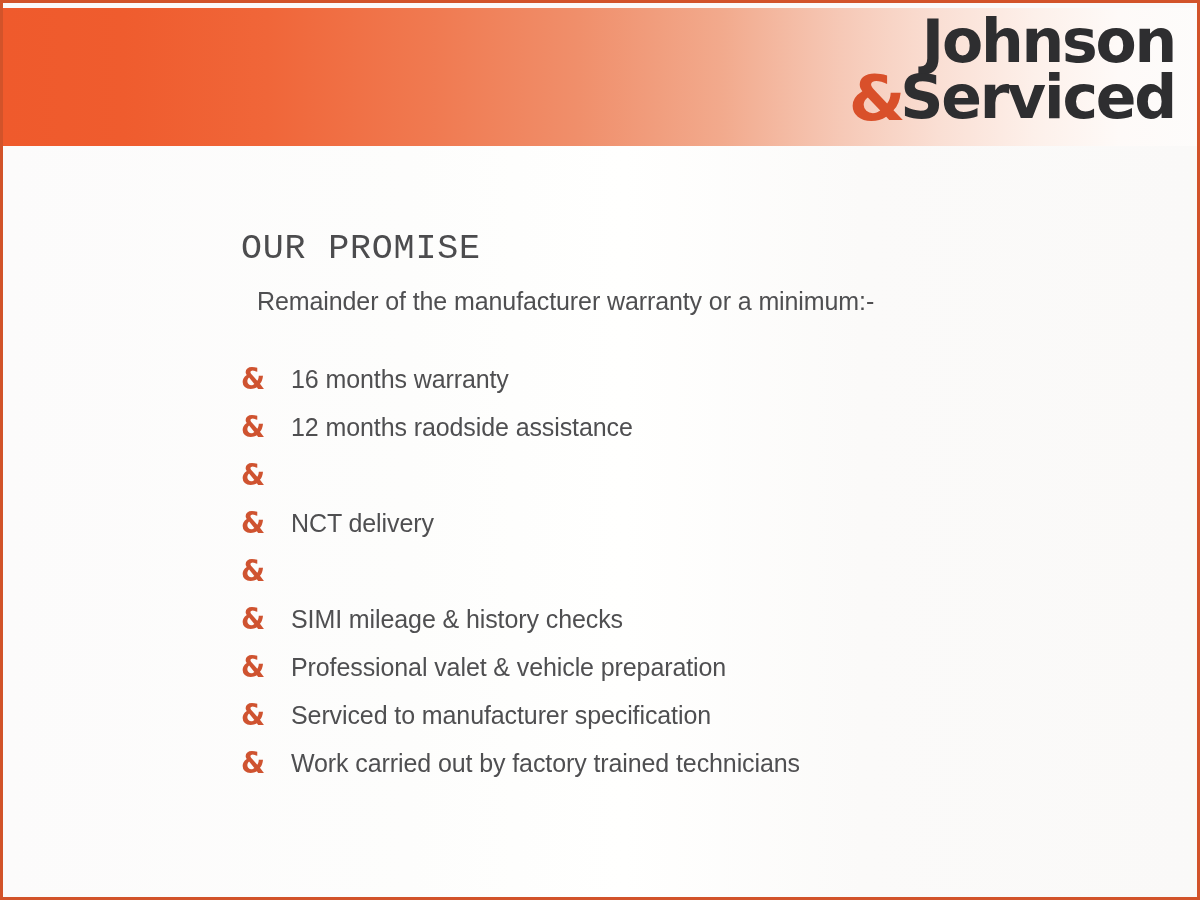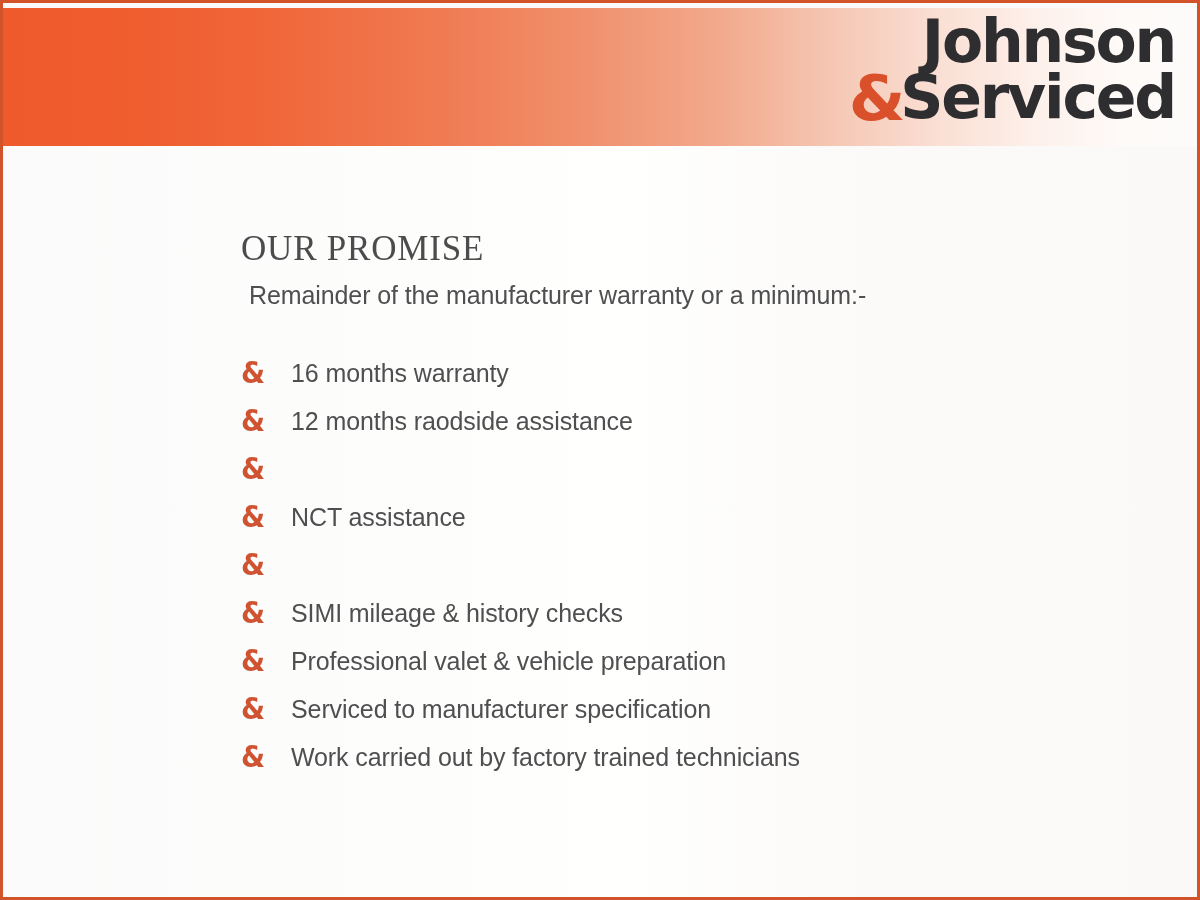--- a/index.html
+++ b/index.html
@@ -102,33 +102,33 @@
 
   
   .content {
     position: absolute;
     left: 238px;
     top: 225px;
     width: 900px;
     z-index: 3;
   }
   .promise-title {
-    font-family: Liberation Serif, serif;
+    font-family: Liberation Mono, monospace;
     font-size: 35px;
     font-weight: normal;
     letter-spacing: 0.8px;
     color: #4c4c4e;
     margin: 0 0 10px 0;
     line-height: 1.2;
   }
   .promise-subtitle {
     font-size: 25px;
     font-weight: normal;
     color: #4f4f51;
-    margin: 8px;
+    margin: 16px;
     line-height: 1.25;
     letter-spacing: -0.1px;
   }
 
   
   .promise-list {
     list-style: none;
     margin: 38px 0 0 0;
     padding: 0;
   }
@@ -184,21 +184,21 @@
       </li>
       <li class="promise-item">
         <span class="bullet-amp">&amp;</span>
         <span class="item-label">12 months raodside assistance</span>
       </li>
       <li class="promise-item">
         <span class="bullet-amp">&amp;</span>
       </li>
       <li class="promise-item">
         <span class="bullet-amp">&amp;</span>
-        <span class="item-label">NCT assistance</span>
+        <span class="item-label">NCT delivery</span>
       </li>
       <li class="promise-item">
         <span class="bullet-amp">&amp;</span>
       </li>
       <li class="promise-item">
         <span class="bullet-amp">&amp;</span>
         <span class="item-label">SIMI mileage &amp; history checks</span>
       </li>
       <li class="promise-item">
         <span class="bullet-amp">&amp;</span>

